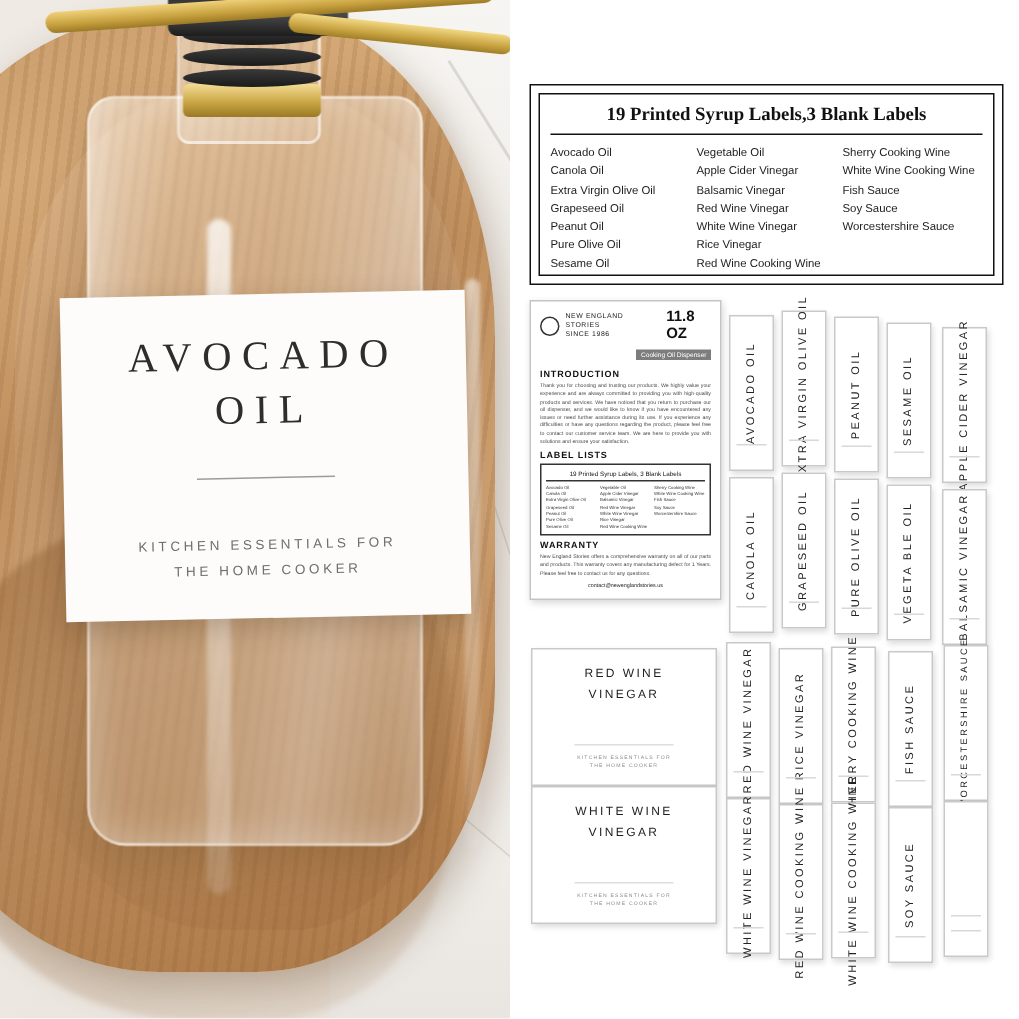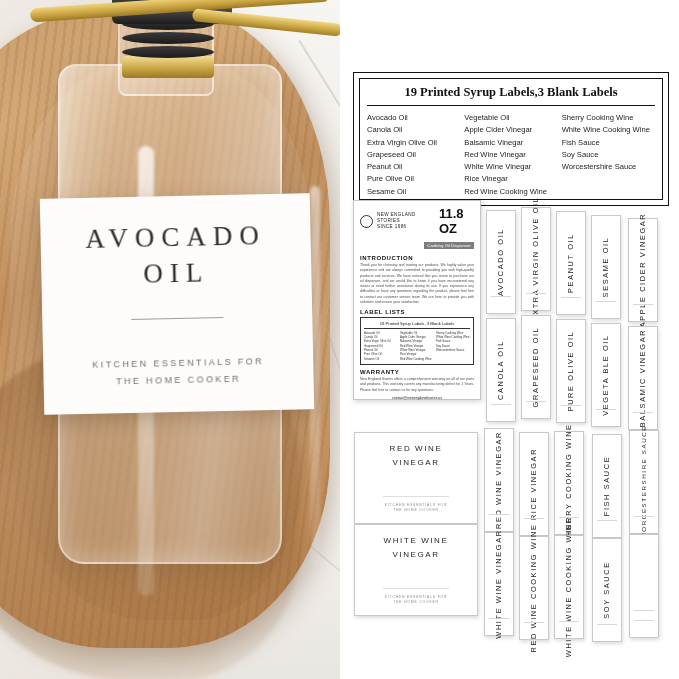--- a/index.html
+++ b/index.html
@@ -123,21 +123,21 @@
   .right { position: absolute; left: 340px; top: 0; width: 339px; height: 679px; background: #fff; }
 
   .headline {
     position: absolute; left: 13px; top: 22px;
     font-family: "Liberation Serif", serif;
     font-weight: bold; font-size: 30px; letter-spacing: 1.2px; color: #111;
   }
 
   
   .list-box {
-    position: absolute; left: 13px; top: 72px; width: 316px; height: 134px;
+    position: absolute; left: 13px; top: 56px; width: 316px; height: 134px;
     border: 1.6px solid #111; padding: 5px;
   }
   .list-box-inner { border: 1px solid #111; height: 100%; padding: 6px 7px; }
   .list-title {
     font-family: "Liberation Serif", serif; font-size: 12.5px; font-weight: bold;
     color: #111; text-align: center; padding-bottom: 5px;
     border-bottom: 1px solid #111; margin-bottom: 6px;
   }
   .list-cols { display: flex; gap: 4px; }
   .list-col { flex: 1; }
@@ -167,21 +167,21 @@
   .sheet {
     position: absolute; background: #fff; border: 0.8px solid #c4c4c4;
     box-shadow: 1px 2px 5px rgba(0,0,0,.16); padding: 5px 6px;
   }
   .sheet .brandrow { display: flex; align-items: center; gap: 4px; margin-bottom: 3px; }
   .sheet .seal {
     width: 13px; height: 13px; border-radius: 50%; border: 1px solid #333;
     flex: 0 0 auto;
   }
   .sheet .brand { font-size: 4.6px; letter-spacing: .4px; color: #222; line-height: 1.25; }
-  .sheet .oz { font-size: 13px; color: #111; margin-left: 10px; font-weight: bold;}
+  .sheet .oz { font-size: 10px; color: #111; margin-left: 10px; font-weight: bold;}
   .sheet .ozsub {
     font-size: 4.4px; color: #fff; background: #7d7d7d; padding: 1px 3px; margin-left: 4px;
   }
   .sheet h4 { margin: 4px 0 2px; font-size: 6px; letter-spacing: .6px; color: #111; }
   .sheet p { margin: 0; font-size: 3.5px; line-height: 1.5; color: #4a4a4a; text-align: justify; }
   .sheet .minilist { border: 0.7px solid #333; padding: 3px; margin-top: 2px; }
   .sheet .minilist .mt { font-size: 4.2px; text-align: center; border-bottom: .6px solid #333; padding-bottom: 1.5px; margin-bottom: 2px; color:#111; }
   .sheet .mcols { display: flex; gap: 2px; }
   .sheet .mcols div { flex: 1; }
   .sheet .mcols div span { display: block; font-size: 2.9px; line-height: 1.5; color: #333; }

